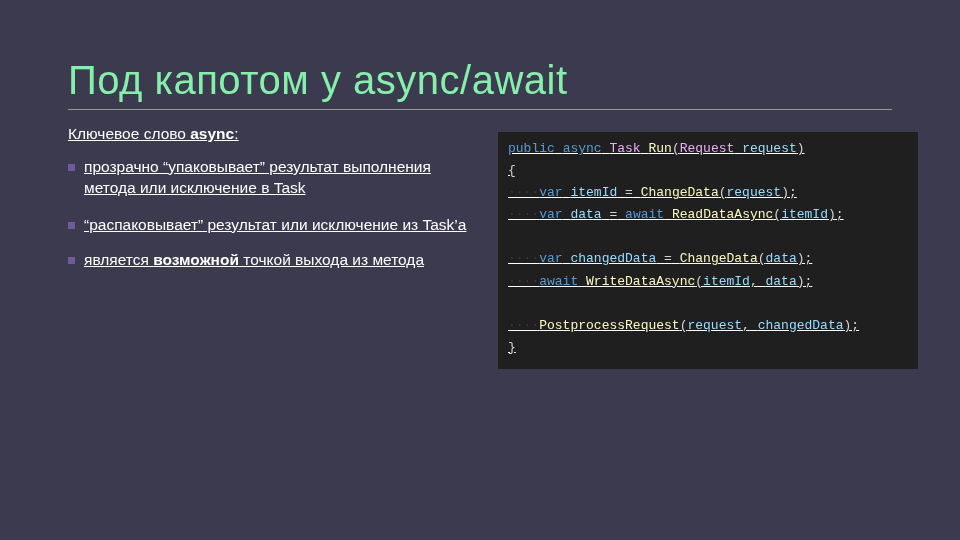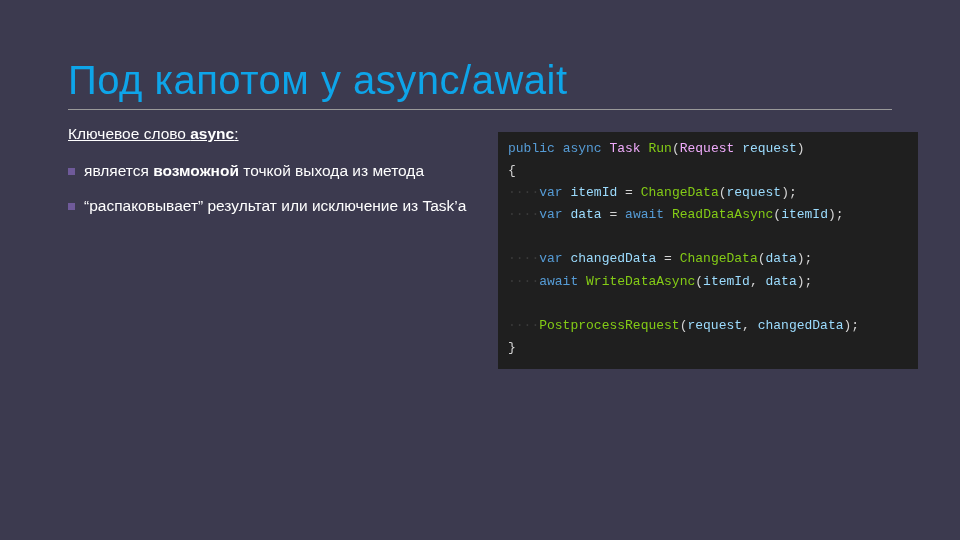--- a/index.html
+++ b/index.html
@@ -12,33 +12,34 @@
   }
   .slide {
     width: 960px;
     height: 540px;
     position: relative;
     padding: 0;
   }
   .title {
     font-size: 40px;
     font-weight: 300;
-    color: #0ea5e9;
+    color: #86efac;
     margin: 58px 0 0 68px;
     letter-spacing: 0.5px;
   }
   .title-rule {
     border: none;
     border-top: 1px solid #999;
     margin: 6px 68px 0 68px;
   }
   .content {
     display: flex;
     margin: 14px 42px 0 68px;
     gap: 20px;
+    text-decoration: underline;
   }
   .left {
     width: 410px;
     font-size: 15.5px;
     line-height: 1.35;
     color: #fff;
   }
   .subhead {
     text-decoration: underline;
     margin-bottom: 12px;
@@ -73,46 +74,47 @@
     color: #d4d4d4;
     font-family: Consolas, "Courier New", monospace;
     font-size: 13px;
     line-height: 1.7;
     padding: 6px 10px 10px 10px;
     white-space: pre;
     min-height: 220px;
   }
   .c-kw { color: #569cd6; }
   .c-type { color: #f0abfc; }
-  .c-method { color: #84cc16; }
+  .c-method { color: #fef9c3; }
   .c-var { color: #9cdcfe; }
   .c-punc { color: #d4d4d4; }
   .c-ws { color: #3a3a3a; }
 </style>
 </head>
 <body>
 
 <div class="slide">
   <h1 class="title">Под капотом у async/await</h1>
   <hr class="title-rule">
 
   <div class="content">
     <div class="left">
 
       <div class="subhead">
         <span>Ключевое слово </span><span class="kw">async</span><span>:</span>
       </div>
       <ul class="bullets">
+        <li><span>прозрачно “упаковывает” результат выполнения метода или исключение в Task</span></li>
       </ul>
 
       <ul class="bullets">
+        <li><span>“распаковывает” результат или исключение из Task’а</span></li>
         <li>
           <span>является </span><span class="accent">возможной</span><span> точкой выхода из метода</span>
         </li>
-        <li><span>“распаковывает” результат или исключение из Task’а</span></li>
       </ul>
 
     </div>
 
     <div class="right">
       <div class="code" id="code-block"><span class="c-kw">public</span><span> </span><span class="c-kw">async</span><span> </span><span class="c-type">Task</span><span> </span><span class="c-method">Run</span><span class="c-punc">(</span><span class="c-type">Request</span><span> </span><span class="c-var">request</span><span class="c-punc">)</span>
 <span class="c-punc">{</span>
 <span class="c-ws">····</span><span class="c-kw">var</span><span> </span><span class="c-var">itemId</span><span> </span><span class="c-punc">=</span><span> </span><span class="c-method">ChangeData</span><span class="c-punc">(</span><span class="c-var">request</span><span class="c-punc">);</span>
 <span class="c-ws">····</span><span class="c-kw">var</span><span> </span><span class="c-var">data</span><span> </span><span class="c-punc">=</span><span> </span><span class="c-kw">await</span><span> </span><span class="c-method">ReadDataAsync</span><span class="c-punc">(</span><span class="c-var">itemId</span><span class="c-punc">);</span>
 

